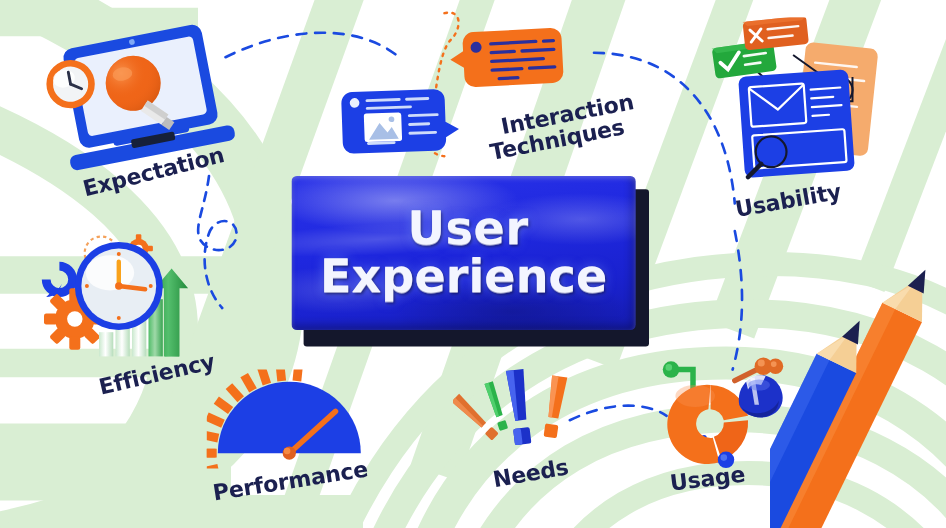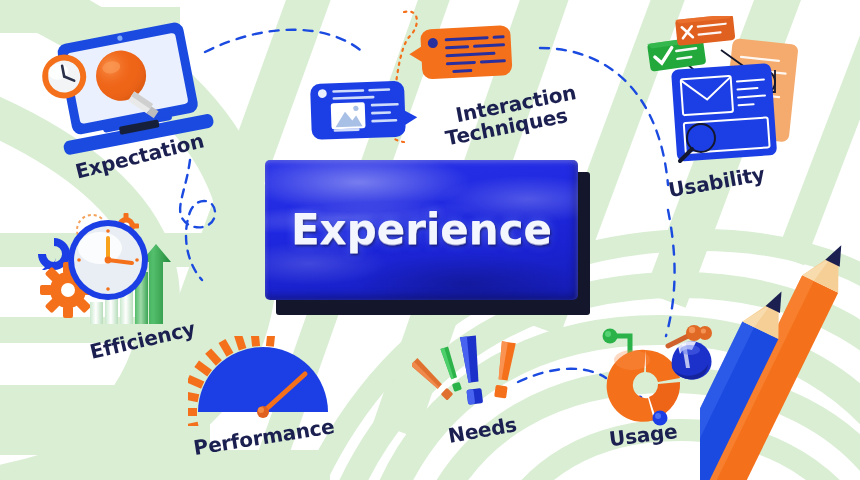--- a/index.html
+++ b/index.html
@@ -547,17 +547,18 @@
     <svg viewBox="0 0 16 16" width="16" height="16">
       <circle cx="8" cy="8" r="7" fill="#e06a25"></circle>
       <circle cx="6.4" cy="6" r="2.6" fill="#f79a5c" opacity="0.85"></circle>
     </svg>
   </div>
 
   <div id="center-box-wrap">
     <div id="center-box-shadow"></div>
     <div id="center-box"></div>
     <div id="center-text">
+      <span class="l1">User</span>
       <span class="l2">Experience</span>
     </div>
   </div>
 
 </div>
 
 </body></html>

